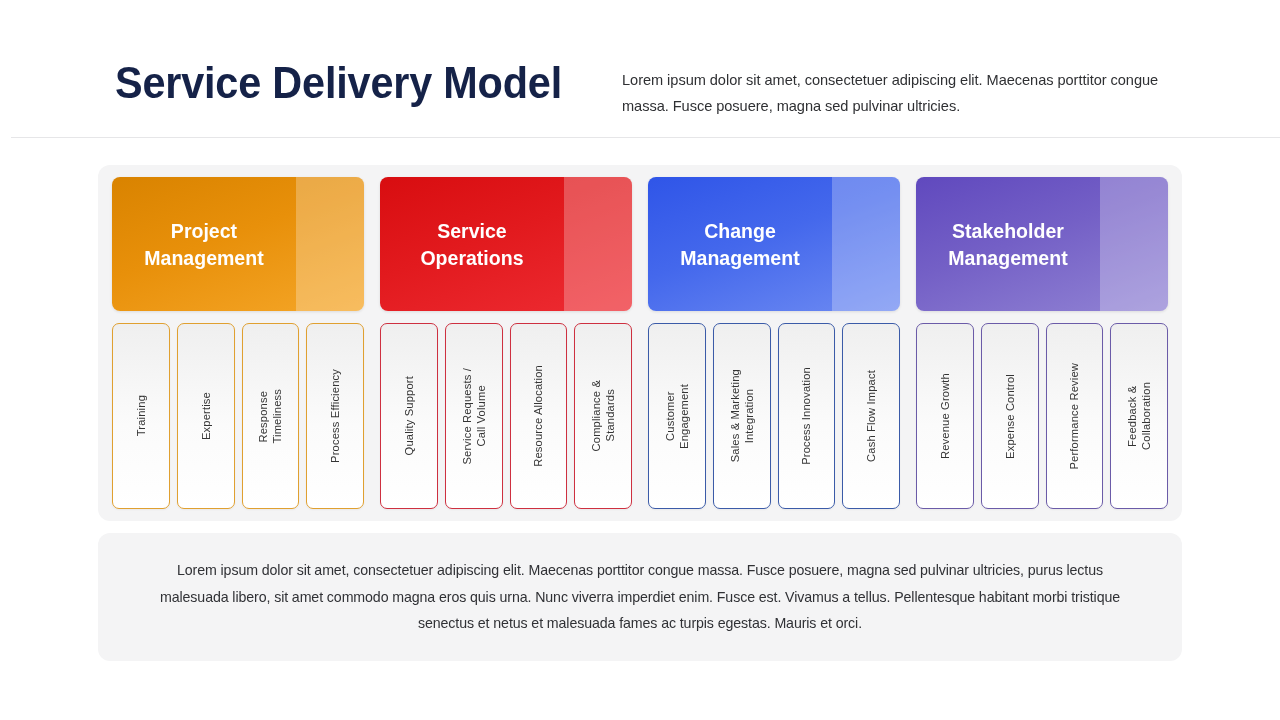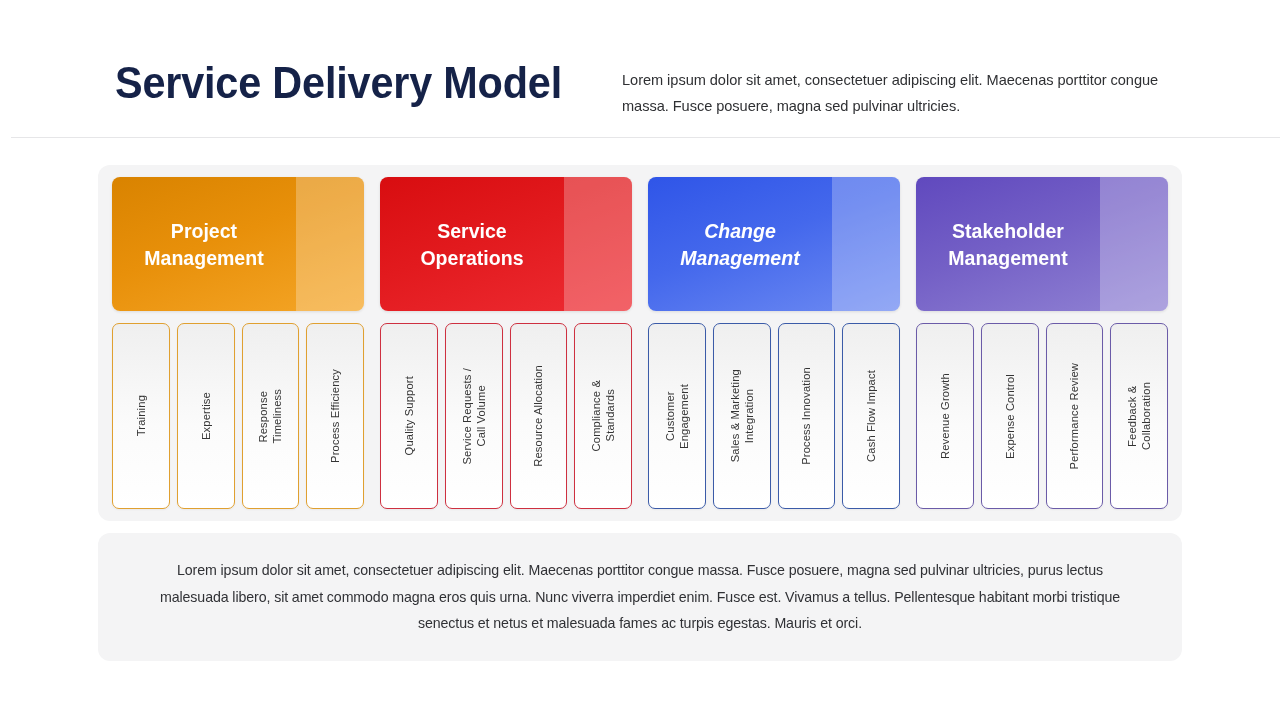--- a/index.html
+++ b/index.html
@@ -212,21 +212,21 @@
           <div class="subitem" style="border-color: rgb(206, 48, 64);">
             <span class="subitem-label">Resource Allocation</span>
           </div>
           <div class="subitem" style="border-color: rgb(206, 48, 64);">
             <span class="subitem-label">Compliance &amp;
 Standards</span>
           </div>
         </div>
       </div>
       <div class="group">
-        <div class="group-header" style="background: linear-gradient(160deg, rgb(47, 85, 232) 0%, rgb(68, 104, 236) 45%, rgb(110, 139, 242) 100%); font-style: italic;">
+        <div class="group-header" style="background: linear-gradient(160deg, rgb(47, 85, 232) 0%, rgb(68, 104, 236) 45%, rgb(110, 139, 242) 100%);">
           <div class="gh-glow"></div>
           <div class="group-header-label">Change
 Management</div>
         </div>
         <div class="subitems">
           <div class="subitem" style="border-color: rgb(59, 91, 168);">
             <span class="subitem-label">Customer
 Engagement</span>
           </div>
           <div class="subitem" style="border-color: rgb(59, 91, 168);">

